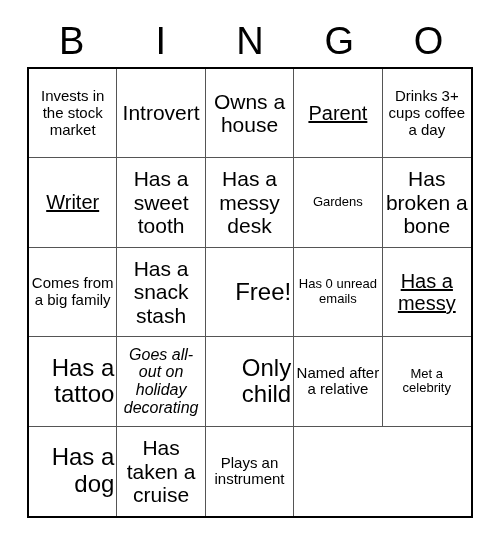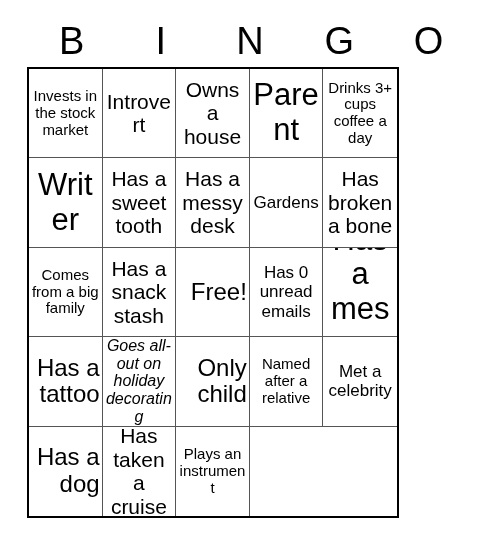--- a/index.html
+++ b/index.html
@@ -37,21 +37,21 @@
     font-size: 38px;
     line-height: 1;
     font-weight: normal;
     letter-spacing: 0px;
     color: #000000;
   }
   .grid {
     position: absolute;
     left: 27px;
     top: 67px;
-    width: 372px;
+    width: 446px;
     height: 451px;
     border: 2px solid #000000;
     box-sizing: border-box;
     display: grid;
     grid-template-columns: repeat(5, 1fr);
     grid-template-rows: repeat(5, 1fr);
   }
   .cell {
     border-right: 1px solid #555555;
     border-bottom: 1px solid #555555;
@@ -70,23 +70,23 @@
     border-bottom: none;
   }
   .cell-text {
     display: block;
     width: 100%;
     line-height: 1.12;
     word-wrap: break-word;
   }
   .fs-xs { font-size: 16px; font-style: italic; }
   .fs-sm { font-size: 15px; }
-  .fs-md { font-size: 17px; }
+  .fs-md { font-size: 13px; }
   .fs-lg { font-size: 21px; }
-  .fs-xl { font-size: 31px; }
+  .fs-xl { font-size: 20px; text-decoration: underline; }
   .fs-xxl { font-size: 24px; text-align: right; }
 </style>
 </head>
 <body>
 
 <div class="card">
 
   <div class="header-row">
     <div class="header-cell">B</div>
     <div class="header-cell">I</div>

